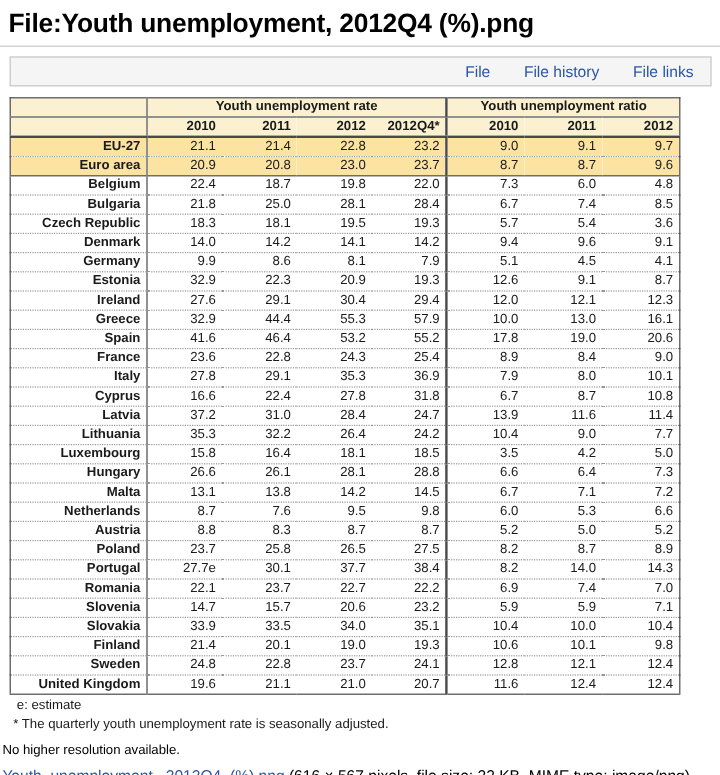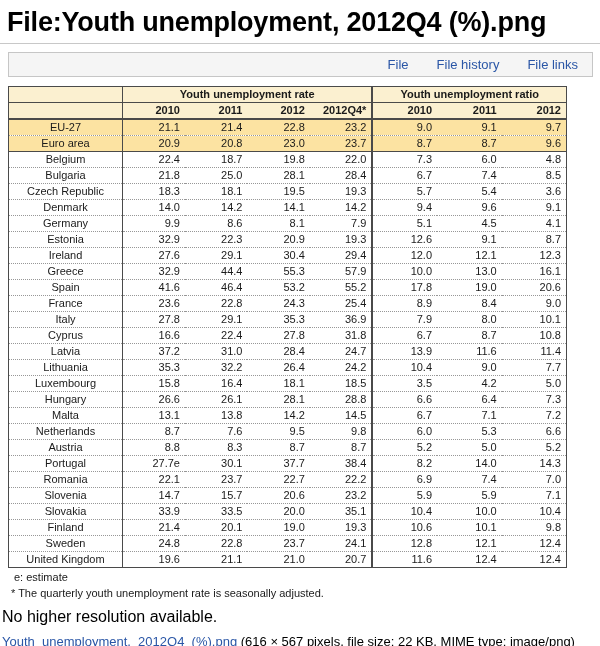--- a/index.html
+++ b/index.html
@@ -5,21 +5,21 @@
   html, body {
     margin: 0;
     padding: 0;
     width: 600px;
     height: 646px;
     overflow: hidden;
     background: #ffffff;
     font-family: "Liberation Sans", sans-serif;
   }
   .page-title {
-    font-size: 27px;
+    font-size: 22px;
     font-weight: bold;
     color: #000;
     margin: 0;
     padding: 7px 0 5px 7px;
     border-bottom: 1px solid #c8c8c8;
     letter-spacing: -0.2px;
   }
   .tabs-bar {
     margin: 8px 7px 0 8px;
     background: #f5f5f5;
@@ -68,37 +68,37 @@
   tr.years-row th {
     text-align: right;
     border-bottom: 2px solid #4a4a4a;
   }
   .col-country { width: 104px; }
   .col-rate { width: 57px; }
   .col-ratio { width: 59px; }
   .sep-left { border-left: 1px solid #4a4a4a; }
   .sep-mid { border-left: 2px solid #4a4a4a; }
   tbody td.country {
-    font-weight: normal;
-    text-align: center;
+    font-weight: bold;
+    text-align: right;
   }
   tbody td.num { text-align: right; }
   tbody tr { border-bottom: 1px dotted #979797; }
   tbody tr.hl { background: var(--highlight-bg, #fce3a2); }
   tbody tr.hl-end { border-bottom: 1px solid #4a4a4a; }
   tbody tr:last-child { border-bottom: 1px solid #4a4a4a; }
   .footnote {
     font-size: 11px;
     color: #1a1a1a;
     margin: 3px 0 0 3px;
     line-height: 13px;
   }
   .footnote.fn2 { margin-left: 6px; }
   .no-higher-res {
-    font-size: 16px;
+    font-size: 11px;
     color: #000;
     margin: 8px 0 0 2px;
   }
   .file-line {
     font-size: 13px;
     color: #000;
     margin: 8px 0 0 2px;
   }
   .file-line a {
     color: var(--link-blue, #2a56a6);
@@ -351,20 +351,30 @@
           <td class="country">Austria</td>
           <td class="num sep-left">8.8</td>
           <td class="num">8.3</td>
           <td class="num">8.7</td>
           <td class="num">8.7</td>
           <td class="num sep-mid">5.2</td>
           <td class="num">5.0</td>
           <td class="num">5.2</td>
         </tr>
         <tr>
+          <td class="country">Poland</td>
+          <td class="num sep-left">23.7</td>
+          <td class="num">25.8</td>
+          <td class="num">26.5</td>
+          <td class="num">27.5</td>
+          <td class="num sep-mid">8.2</td>
+          <td class="num">8.7</td>
+          <td class="num">8.9</td>
+        </tr>
+        <tr>
           <td class="country">Portugal</td>
           <td class="num sep-left">27.7e</td>
           <td class="num">30.1</td>
           <td class="num">37.7</td>
           <td class="num">38.4</td>
           <td class="num sep-mid">8.2</td>
           <td class="num">14.0</td>
           <td class="num">14.3</td>
         </tr>
         <tr>
@@ -384,21 +394,21 @@
           <td class="num">20.6</td>
           <td class="num">23.2</td>
           <td class="num sep-mid">5.9</td>
           <td class="num">5.9</td>
           <td class="num">7.1</td>
         </tr>
         <tr>
           <td class="country">Slovakia</td>
           <td class="num sep-left">33.9</td>
           <td class="num">33.5</td>
-          <td class="num">20.0</td>
+          <td class="num">34.0</td>
           <td class="num">35.1</td>
           <td class="num sep-mid">10.4</td>
           <td class="num">10.0</td>
           <td class="num">10.4</td>
         </tr>
         <tr>
           <td class="country">Finland</td>
           <td class="num sep-left">21.4</td>
           <td class="num">20.1</td>
           <td class="num">19.0</td>

